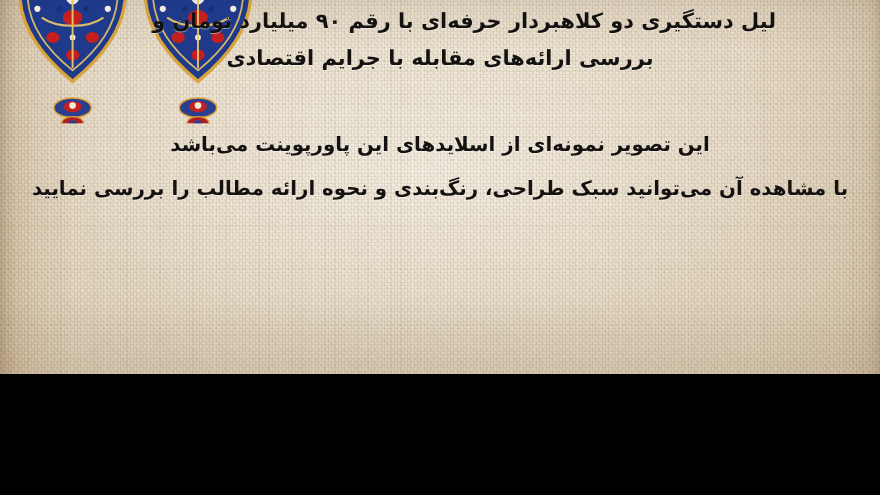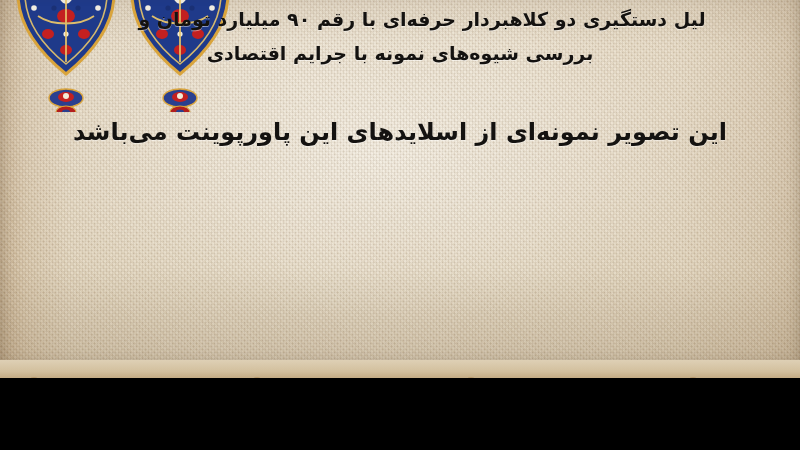--- a/index.html
+++ b/index.html
@@ -4,21 +4,21 @@
 <title>Persian PowerPoint Sample Slide</title>
 <style>
   html, body {
     margin: 0;
     padding: 0;
     background: #000;
   }
   #slide {
     position: relative;
     width: 800px;
-    height: 378px;
+    height: 340px;
     overflow: hidden;
     background: #737373;
     font-family: "DejaVu Sans", "Liberation Sans", sans-serif;
     direction: rtl;
   }
 
   
   .canvas-field {
     position: absolute;
     left: 0; top: 0;
@@ -127,21 +127,21 @@
 
   .body-block {
     position: absolute;
     top: 112px;
     left: 0;
     width: 800px;
     text-align: center;
     z-index: 5;
   }
   .body-line {
-    font-size: 24px;
+    font-size: 18px;
     font-weight: bold;
     color: #141210;
     line-height: 40px;
     white-space: nowrap;
     text-shadow: 0 1px 0 rgba(255,255,255,0.40);
   }
 
   
   .fringe-zone {
     position: absolute;
@@ -292,25 +292,26 @@
         <ellipse cx="52" cy="151" rx="8" ry="5" fill="#c42020"></ellipse>
         <ellipse cx="52" cy="150" rx="3" ry="3" fill="#f2ead8"></ellipse>
         <ellipse cx="52" cy="166" rx="10" ry="6" fill="#b21e1e" stroke="#d9a43c" stroke-width="1.1"></ellipse>
         <ellipse cx="52" cy="166" rx="4" ry="2.6" fill="#2a3f8f"></ellipse>
       </g>
     </svg>
   </div>
 
   <div class="title-block">
     <div class="title-line clipped">لیل دستگیری دو کلاهبردار حرفه‌ای با رقم ۹۰ میلیارد تومان و</div>
-    <div class="title-line">بررسی شیوه‌های نمونه با جرایم اقتصادی</div>
+    <div class="title-line">بررسی ارائه‌های مقابله با جرایم اقتصادی</div>
   </div>
 
   <div class="body-block">
     <div class="body-line">این تصویر نمونه‌ای از اسلایدهای این پاورپوینت می‌باشد</div>
+    <div class="body-line">با مشاهده آن می‌توانید سبک طراحی، رنگ‌بندی و نحوه ارائه مطالب را بررسی نمایید</div>
   </div>
 
   <div class="frame-top-shadow"></div>
 
   <div class="fringe-zone">
     <div class="fringe-edge"></div>
     <div class="fringe-cord"></div>
     <div id="tassels">
         <div class="tassel" style="left: 21.3636px; top: 16px;"><svg width="26" height="62" viewBox="0 0 26 62">
             <ellipse cx="13" cy="7" rx="6.5" ry="5.2" fill="#e0c296" stroke="#a6834f" stroke-width="0.8"></ellipse>

